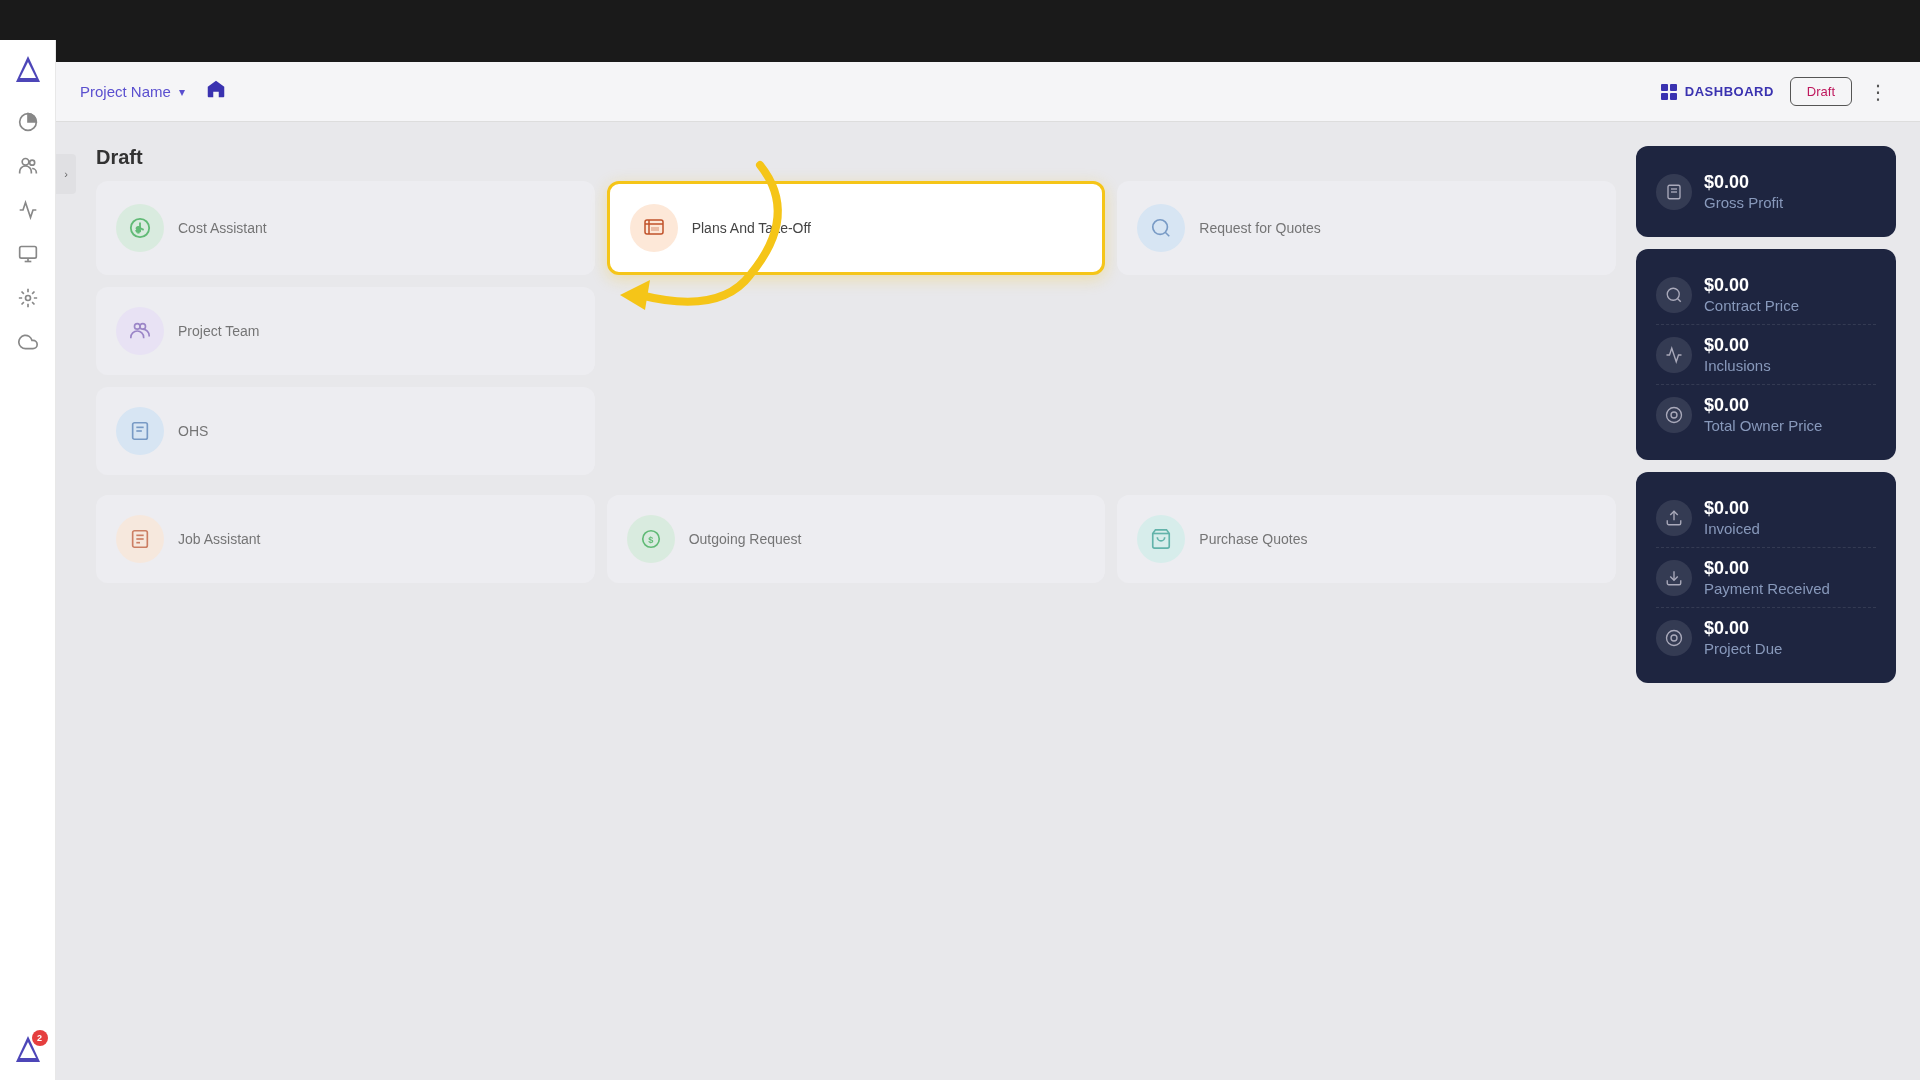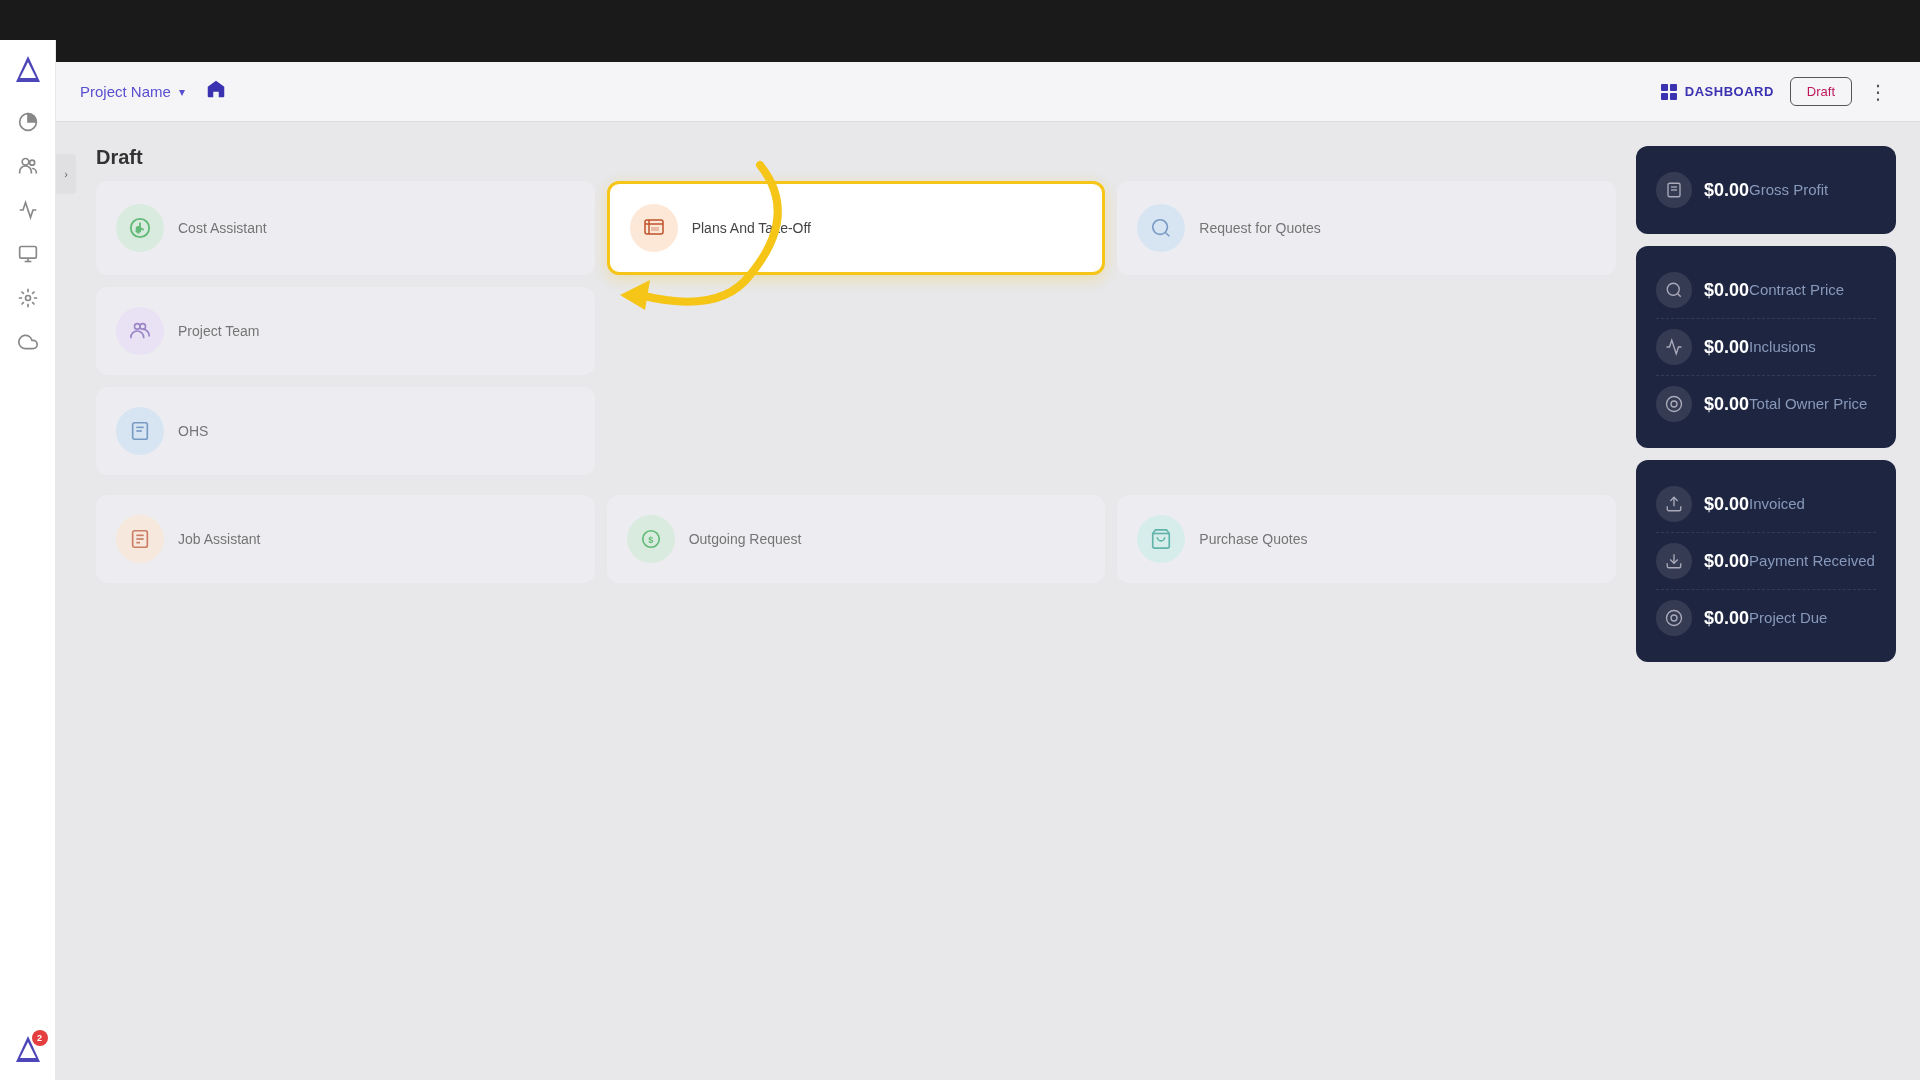--- a/index.html
+++ b/index.html
@@ -307,21 +307,21 @@
       display: flex;
       align-items: center;
       justify-content: center;
       color: #aab;
       font-size: 14px;
       flex-shrink: 0;
     }
 
     .stat-info {
       display: flex;
-      flex-direction: row;
+      flex-direction: column;
     }
 
     .stat-amount {
       font-size: 18px;
       font-weight: 700;
       color: #ffffff;
     }
 
     .stat-label {
       font-size: 15px;

